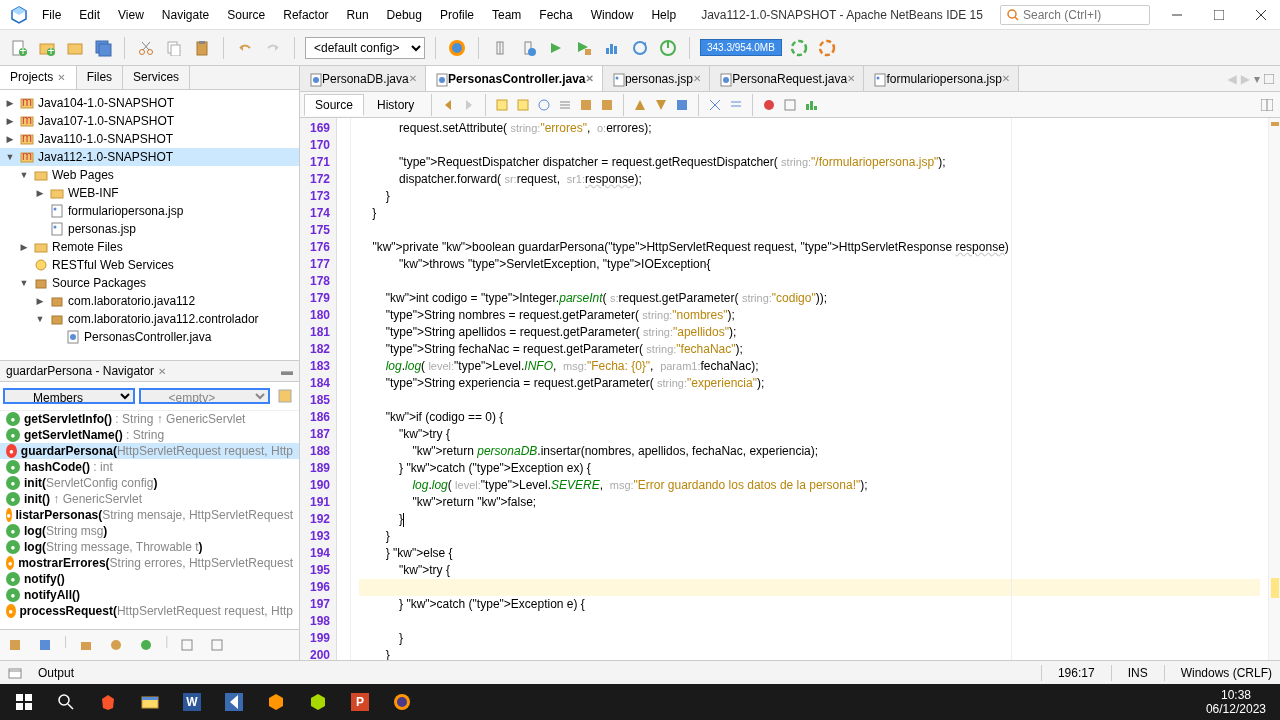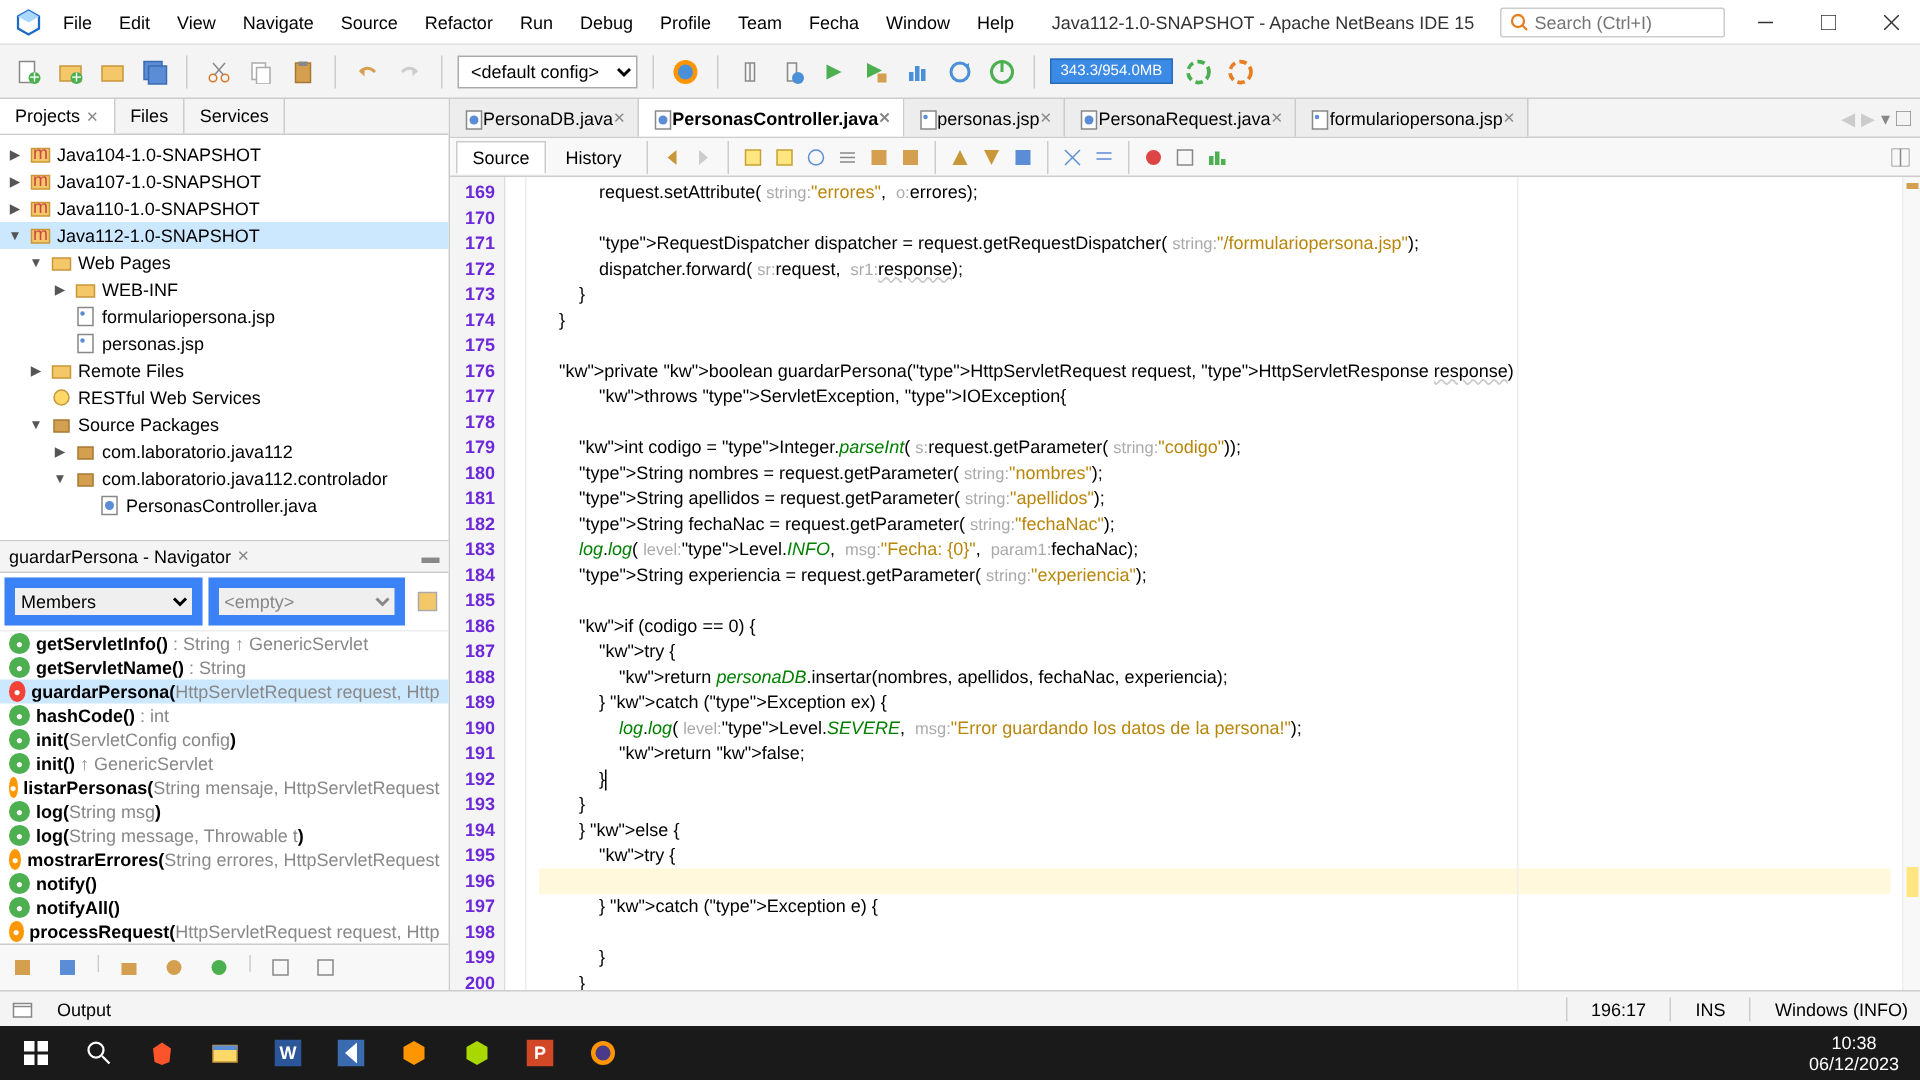--- a/index.html
+++ b/index.html
@@ -34,21 +34,21 @@
 .twisty { width: 12px; display: inline-flex; justify-content: center; color: #555; font-size: 9px;}
 .ticon { width: 16px; height: 16px; display: inline-flex; align-items: center; justify-content: center; }
 .indent-1 { padding-left: 18px; }
 .indent-2 { padding-left: 34px; }
 .indent-3 { padding-left: 50px; }
 
 .nav-panel { border-top: 1px solid #ccc; height: 300px; display:flex; flex-direction:column;}
 .nav-header { background: #f4f4f4; padding: 3px 6px; border-bottom: 1px solid #ccc; display: flex; align-items: center; }
 .nav-header .close-x { margin-left: 4px; color: #888; font-size:10px;}
 .nav-filter { display: flex; padding: 3px; gap: 4px; border-bottom: 1px solid #eee; align-items:center;}
-.nav-filter select { flex: 1; height: 32px; border: 7px solid #3b82f6; }
+.nav-filter select { flex: 1; height: 16px; border: 2px solid #3b82f6; padding-left: 24px; }
 .nav-list { flex:1; overflow: auto; }
 .nav-row { display: flex; align-items: center; padding: 1px 6px; gap: 4px; white-space: nowrap; cursor: pointer; }
 .nav-row.selected { background: #cce8ff; }
 .method-icon { width: 14px; height: 14px; border-radius: 50%; display: inline-flex; align-items: center; justify-content: center; font-size: 8px; color: #fff; }
 .mi-green { background: #4caf50; }
 .mi-orange { background: #ff9800; }
 .mi-red { background: #f44336; }
 .nav-text b { font-weight: bold; }
 .nav-text .gray { color: #888; }
 .nav-toolbar { border-top: 1px solid #ccc; padding: 4px; display: flex; gap: 8px; background: #f8f8f8;}
@@ -743,21 +743,21 @@
         <line x1="1" y1="5" x2="13" y2="5" stroke="#888"></line>
       </svg>
     </span>
   <span>Output</span>
   <span class="sb-spacer"></span>
   <span class="sb-sep"></span>
   <span>196:17</span>
   <span class="sb-sep"></span>
   <span>INS</span>
   <span class="sb-sep"></span>
-  <span>Windows (INFO)</span>
+  <span>Windows (CRLF)</span>
 </div>
 
 <div class="taskbar">
   <div class="task-item">
       <svg width="16" height="16">
         <rect x="0" y="0" width="7" height="7" fill="#fff"></rect>
         <rect x="9" y="0" width="7" height="7" fill="#fff"></rect>
         <rect x="0" y="9" width="7" height="7" fill="#fff"></rect>
         <rect x="9" y="9" width="7" height="7" fill="#fff"></rect>
       </svg>

